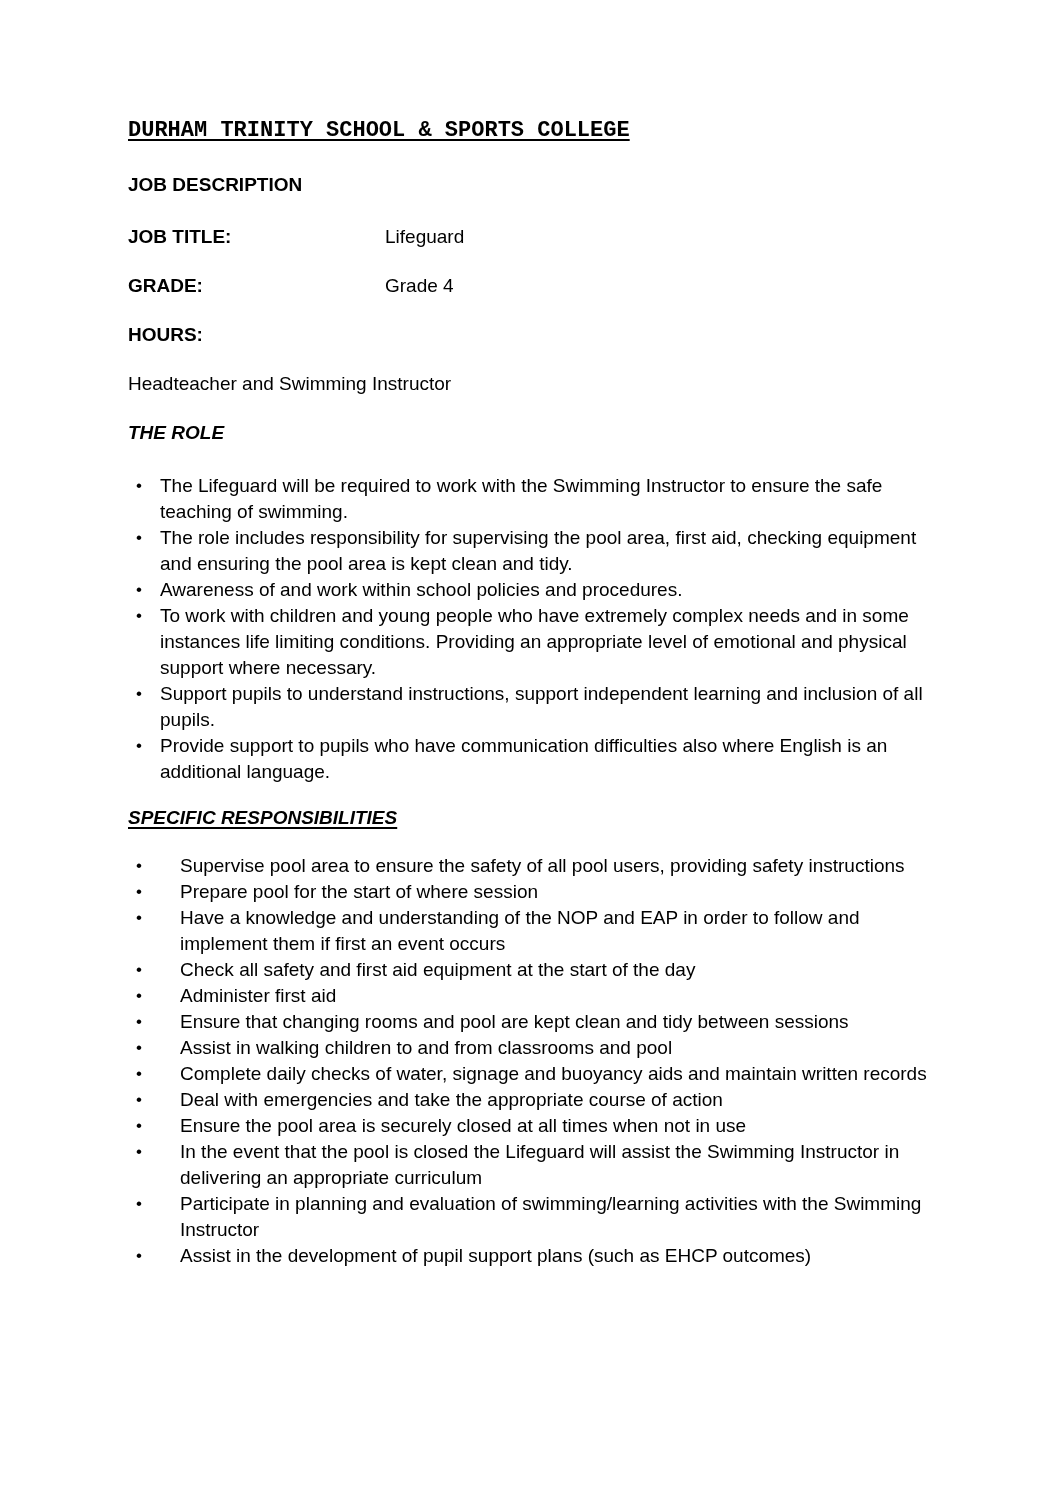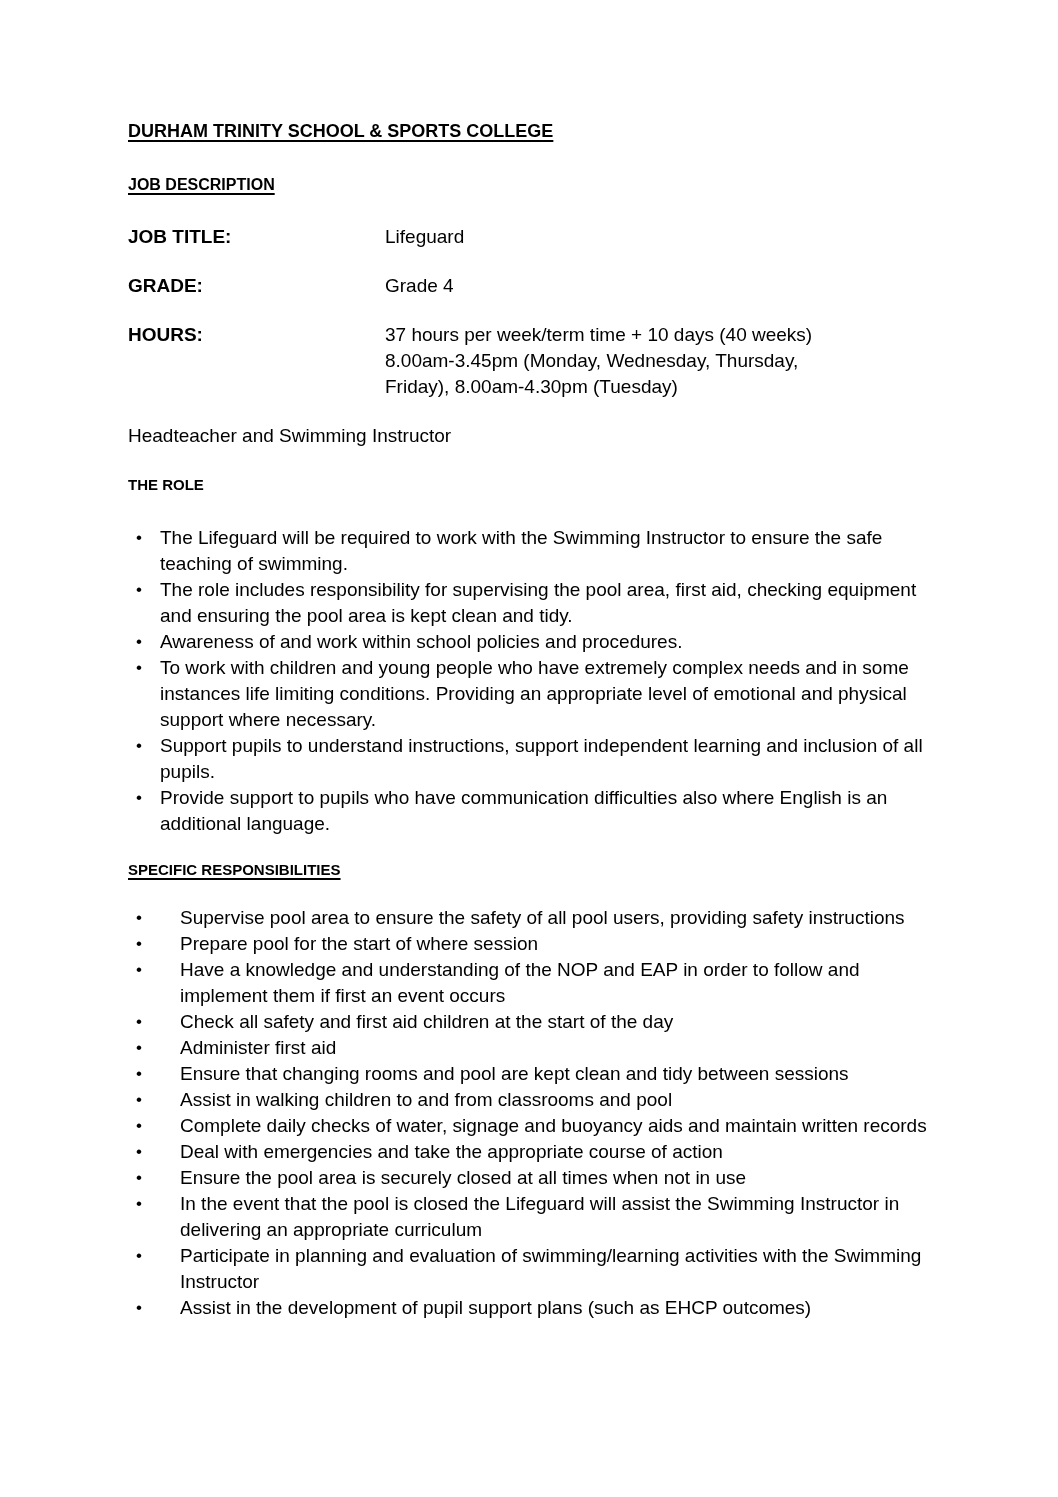--- a/index.html
+++ b/index.html
@@ -17,52 +17,53 @@
     line-height: 26px;
   }
   .page {
     box-sizing: border-box;
     width: 1058px;
     height: 1497px;
     padding: 118px 128px 0 128px;
     background: #ffffff;
   }
   .title {
-    font-size: 18px;
+    font-size: 22px;
     font-weight: bold;
     margin: 0 0 28px 0;
     text-decoration: underline;
     text-decoration-thickness: 2px;
     text-underline-offset: 3px;
+    font-family: Liberation Mono, monospace;
   }
   .subtitle {
-    font-size: 16px;
+    font-size: 19px;
     font-weight: bold;
     margin: 0 0 26px 0;
-    text-decoration: underline;
     text-decoration-thickness: 2px;
     text-underline-offset: 3px;
   }
   .field-row {
     display: flex;
     margin-bottom: 23px;
   }
   .field-label {
     width: 257px;
     flex: 0 0 257px;
     font-weight: bold;
   }
   .field-value {
     flex: 1;
     white-space: pre-line;
   }
   .section-heading {
-    font-size: 15px;
+    font-size: 19px;
     font-weight: bold;
     margin: 21px 0 27px 0;
+    font-style: italic;
   }
   .section-heading.underlined {
     text-decoration: underline;
     text-decoration-thickness: 2px;
     text-underline-offset: 3px;
     margin: 20px 0 22px 0;
   }
   ul.bullet-list {
     list-style: none;
     margin: 0;
@@ -99,23 +100,20 @@
     <div class="field-value">Lifeguard</div>
   </div>
 
   <div class="field-row">
     <div class="field-label">GRADE:</div>
     <div class="field-value">Grade 4</div>
   </div>
 
   <div class="field-row">
     <div class="field-label">HOURS:</div>
-    <div class="field-value">37 hours per week/term time + 10 days (40 weeks)
-8.00am-3.45pm (Monday, Wednesday, Thursday,
-Friday), 8.00am-4.30pm (Tuesday)</div>
   </div>
 
   <div class="field-row">
     <div class="field-value">Headteacher and Swimming Instructor</div>
   </div>
 
   <div>
     <h3 class="section-heading">THE ROLE</h3>
     <ul class="bullet-list">
       <li>
@@ -155,21 +153,21 @@
       <li>
         <span class="marker">•</span>
         <span class="li-text">Prepare pool for the start of where session</span>
       </li>
       <li>
         <span class="marker">•</span>
         <span class="li-text">Have a knowledge and understanding of the NOP and EAP in order to follow and implement them if first an event occurs</span>
       </li>
       <li>
         <span class="marker">•</span>
-        <span class="li-text">Check all safety and first aid children at the start of the day</span>
+        <span class="li-text">Check all safety and first aid equipment at the start of the day</span>
       </li>
       <li>
         <span class="marker">•</span>
         <span class="li-text">Administer first aid</span>
       </li>
       <li>
         <span class="marker">•</span>
         <span class="li-text">Ensure that changing rooms and pool are kept clean and tidy between sessions</span>
       </li>
       <li>

